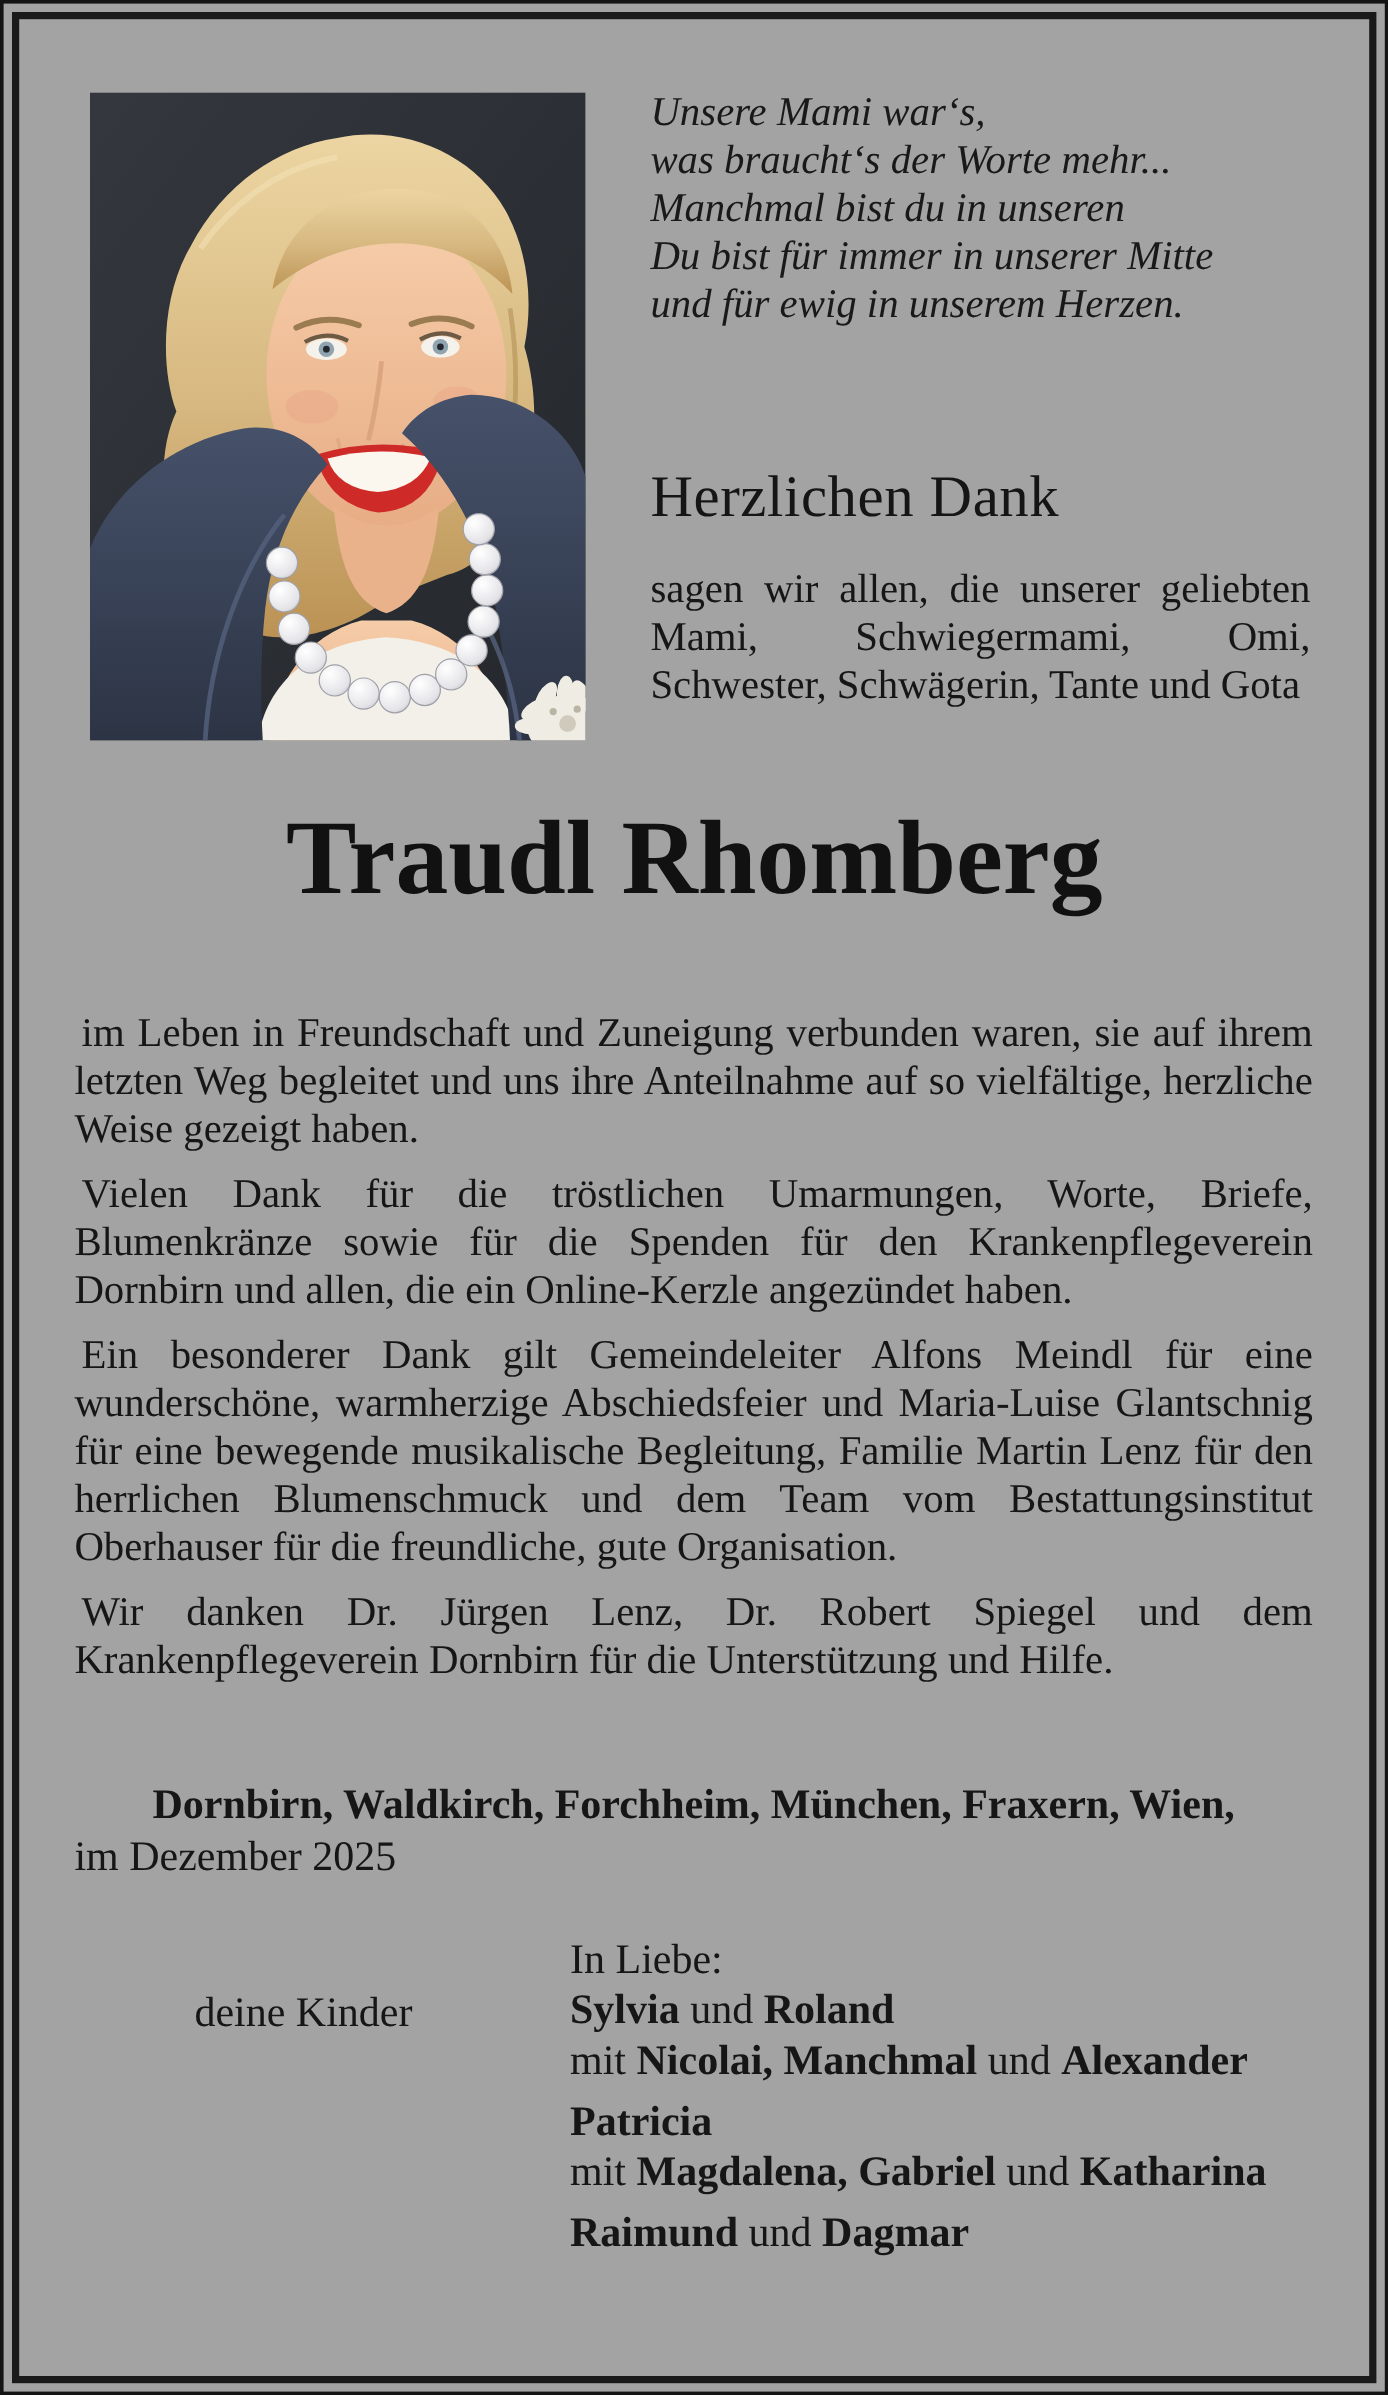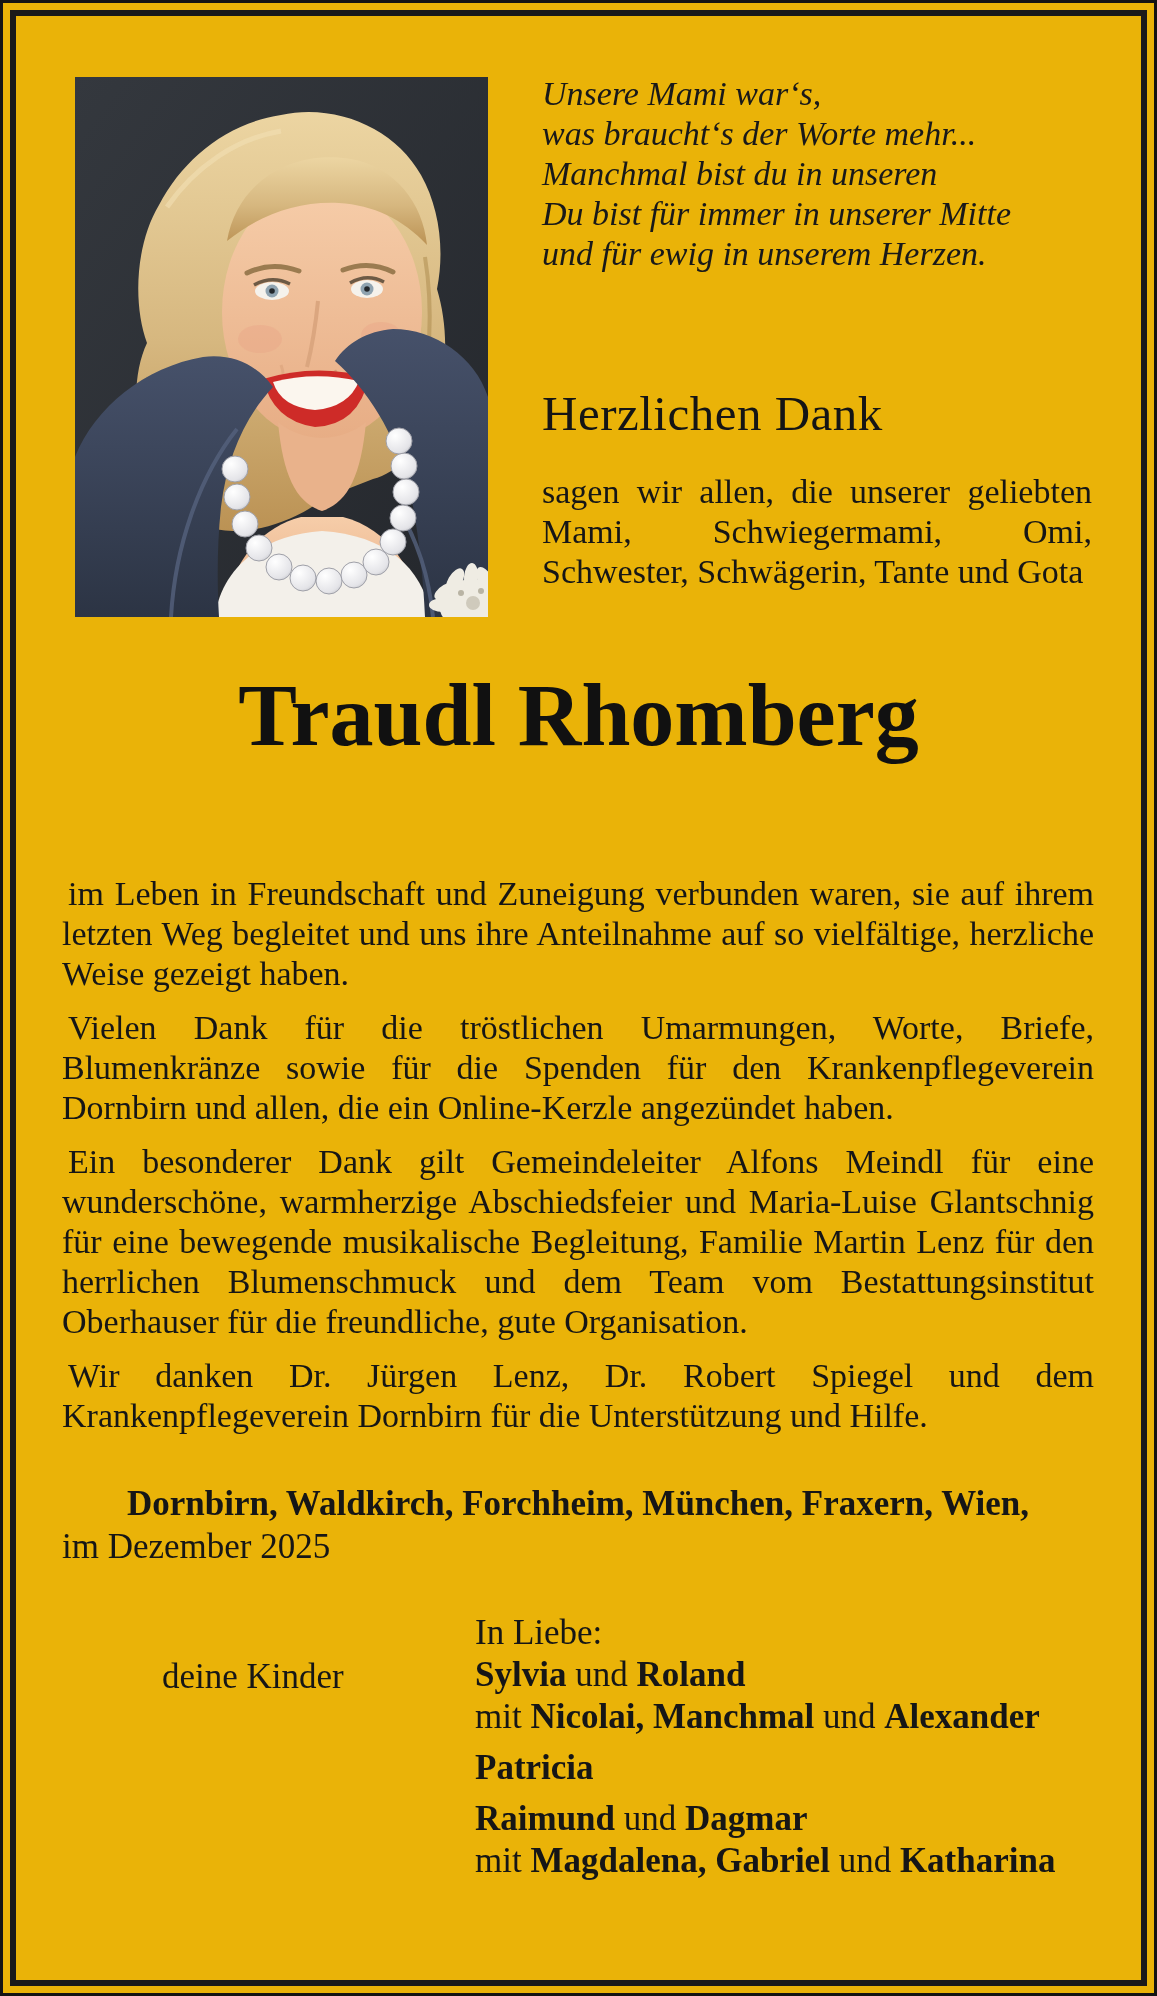--- a/index.html
+++ b/index.html
@@ -1,21 +1,21 @@
 <!DOCTYPE html>
 <html><head>
 <meta charset="utf-8">
 <style>
   html,body { margin:0; padding:0; background:#e9e9e9; }
   * { box-sizing:border-box; }
   .page {
     position:relative;
     width:1157px; height:1996px;
     margin:0 auto;
-    background:#eab308;
+    background:#a3a3a3;
     border:3px solid #141414;
     font-family:"Liberation Serif", serif;
     color:#161616;
     overflow:hidden;
   }
   .frame {
     position:absolute; top:7px; left:7px; right:7px; bottom:7px;
     border:6px solid #1a1a1a;
   }
   
@@ -53,21 +53,20 @@
     position:absolute; left:0; top:766px; width:100%;
     text-align:center;
     font-size:34px; font-weight:700;
     letter-spacing:1px;
   }
   
   .body-text {
     position:absolute; left:46px; top:826px; width:1032px;
     font-size:34px; line-height:40px;
     text-align:justify;
-    margin-top:32px;
   }
   .body-text p { margin:0 0 14px 0; text-indent:6px; }
   
   .closing {
     position:absolute; left:46px; top:1466px; width:1032px;
     font-size:35px; line-height:43px;
   }
   .closing .places { font-weight:700;text-align:center; }
   
   .family {
@@ -222,19 +221,19 @@
       <div>im Dezember 2025</div>
     </div>
 
     <div class="family">
       <div class="children-label">deine Kinder</div>
       <div class="names-col">
         <div class="fam-line">In Liebe:</div>
         <div class="fam-line"><span style="font-weight: 700;">Sylvia</span><span> und </span><span style="font-weight: 700;">Roland</span></div>
         <div class="fam-line"><span>mit </span><span style="font-weight: 700;">Nicolai, Manchmal</span><span> und </span><span style="font-weight: 700;">Alexander</span></div>
         <div class="fam-line gap"><span style="font-weight: 700;">Patricia</span></div>
+        <div class="fam-line"><span>mit </span><span style="font-weight: 700;">Magdalena, Gabriel</span><span> und </span><span style="font-weight: 700;">Katharina</span></div>
         <div class="fam-line gap"><span style="font-weight: 700;">Raimund</span><span> und </span><span style="font-weight: 700;">Dagmar</span></div>
-        <div class="fam-line"><span>mit </span><span style="font-weight: 700;">Magdalena, Gabriel</span><span> und </span><span style="font-weight: 700;">Katharina</span></div>
       </div>
     </div>
 
   </div>
 </div>
 
 </body></html>

